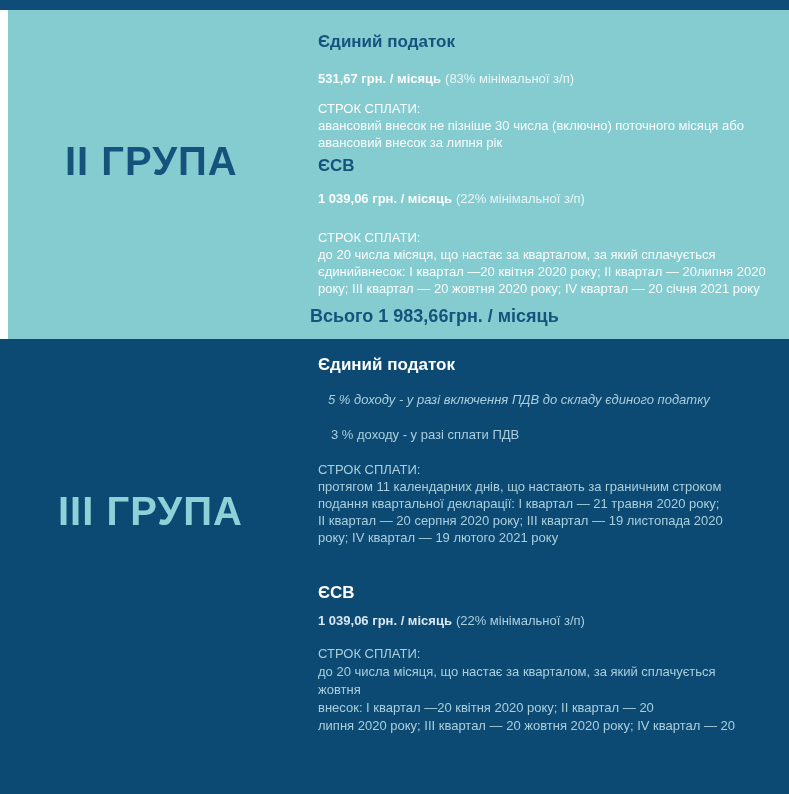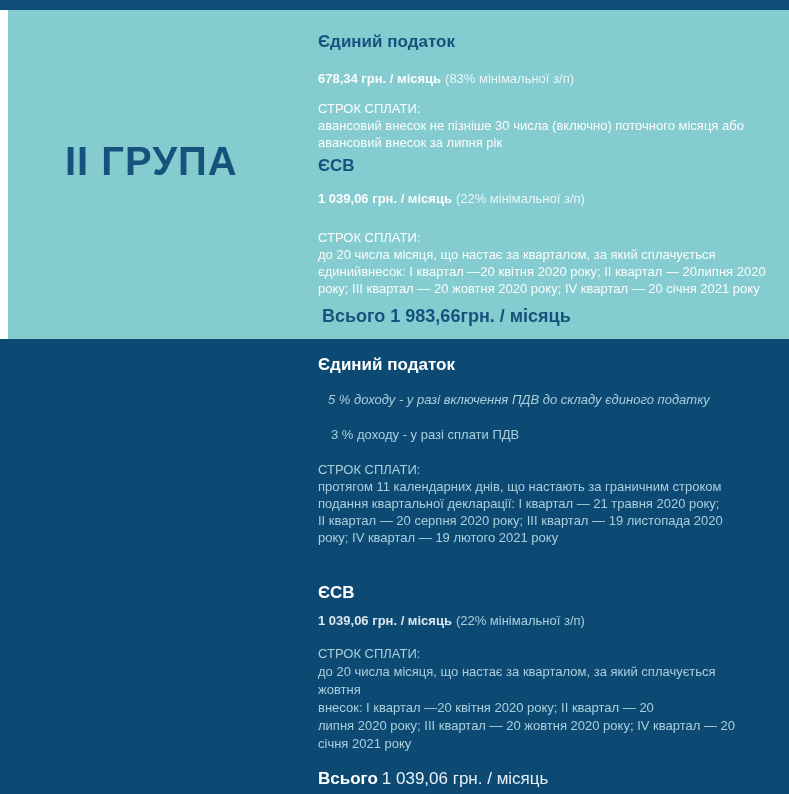--- a/index.html
+++ b/index.html
@@ -51,21 +51,21 @@
 
   <div class="top-bar"></div>
 
   <div class="section section-2">
 
     <div class="abs group-title dark" style="left:57px;top:131px;">ІІ ГРУПА</div>
 
     <div class="abs h-dark" style="left:310px;top:22px;">Єдиний податок</div>
 
     <div class="abs body-13 nowrap" style="left:310px;top:60px;">
-      <span class="amount-bold white-txt">678,34 грн. / місяць</span><span class="white-dim">(83% мінімальної з/п)</span>
+      <span class="amount-bold white-txt">531,67 грн. / місяць</span><span class="white-dim">(83% мінімальної з/п)</span>
     </div>
 
     <div class="abs body-13 white-txt" style="left:310px;top:90px;width:470px;">
       <div>СТРОК СПЛАТИ:</div>
       <div>авансовий внесок не пізніше 30 числа (включно) поточного місяця або</div>
       <div>авансовий внесок за липня рік</div>
     </div>
 
     <div class="abs h-dark" style="left:310px;top:146px;">ЄСВ</div>
 
@@ -73,25 +73,26 @@
       <span class="amount-bold white-txt">1 039,06 грн. / місяць</span><span class="white-dim">(22% мінімальної з/п)</span>
     </div>
 
     <div class="abs body-13 white-txt" style="left:310px;top:219px;width:475px;">
       <div>СТРОК СПЛАТИ:</div>
       <div>до 20 числа місяця, що настає за кварталом, за який сплачується</div>
       <div>єдинийвнесок: І квартал —20 квітня 2020 року; ІІ квартал — 20липня 2020</div>
       <div>року; ІІІ квартал — 20 жовтня 2020 року; ІV квартал — 20 січня 2021 року</div>
     </div>
 
-    <div class="abs total-dark" style="left:314px;top:296px;text-align:right;">Всього 1 983,66грн. / місяць</div>
+    <div class="abs total-dark" style="left:302px;top:296px;text-align:right;">Всього 1 983,66грн. / місяць</div>
   </div>
 
   <div class="section section-3">
 
+    <div class="abs group-title light" style="left:58px;top:152px;">ІІІ ГРУПА</div>
 
     <div class="abs h-white" style="left:318px;top:16px;">Єдиний податок</div>
 
     <div class="abs body-13 pale-txt nowrap" style="left:328px;top:52px;font-style:italic;">5 % доходу - у разі включення ПДВ до складу єдиного податку</div>
 
     <div class="abs body-13 pale-txt nowrap" style="left:331px;top:87px;">3 % доходу - у разі сплати ПДВ</div>
 
     <div class="abs body-13 pale-txt" style="left:318px;top:122px;width:460px;">
       <div>СТРОК СПЛАТИ:</div>
       <div>протягом 11 календарних днів, що настають за граничним строком</div>
@@ -105,21 +106,17 @@
     <div class="abs body-13 nowrap" style="left:318px;top:273px;">
       <span class="amount-bold" style="color:#d8e7f0;">1 039,06 грн. / місяць</span><span class="pale-txt">(22% мінімальної з/п)</span>
     </div>
 
     <div class="abs body-13 lh18 pale-txt" style="left:318px;top:306px;width:470px;">
       <div>СТРОК СПЛАТИ:</div>
       <div>до 20 числа місяця, що настає за кварталом, за який сплачується</div>
       <div>жовтня</div>
       <div>внесок: І квартал —20 квітня 2020 року; ІІ квартал — 20</div>
       <div>липня 2020 року; ІІІ квартал — 20 жовтня 2020 року; ІV квартал — 20</div>
-      <div>січня 2021 року</div>
     </div>
 
-    <div class="abs total-white" style="left:318px;top:430px;">
-      <span class="bold">Всього</span><span>1 039,06 грн. / місяць</span>
-    </div>
   </div>
 
 </div>
 
 </body></html>

